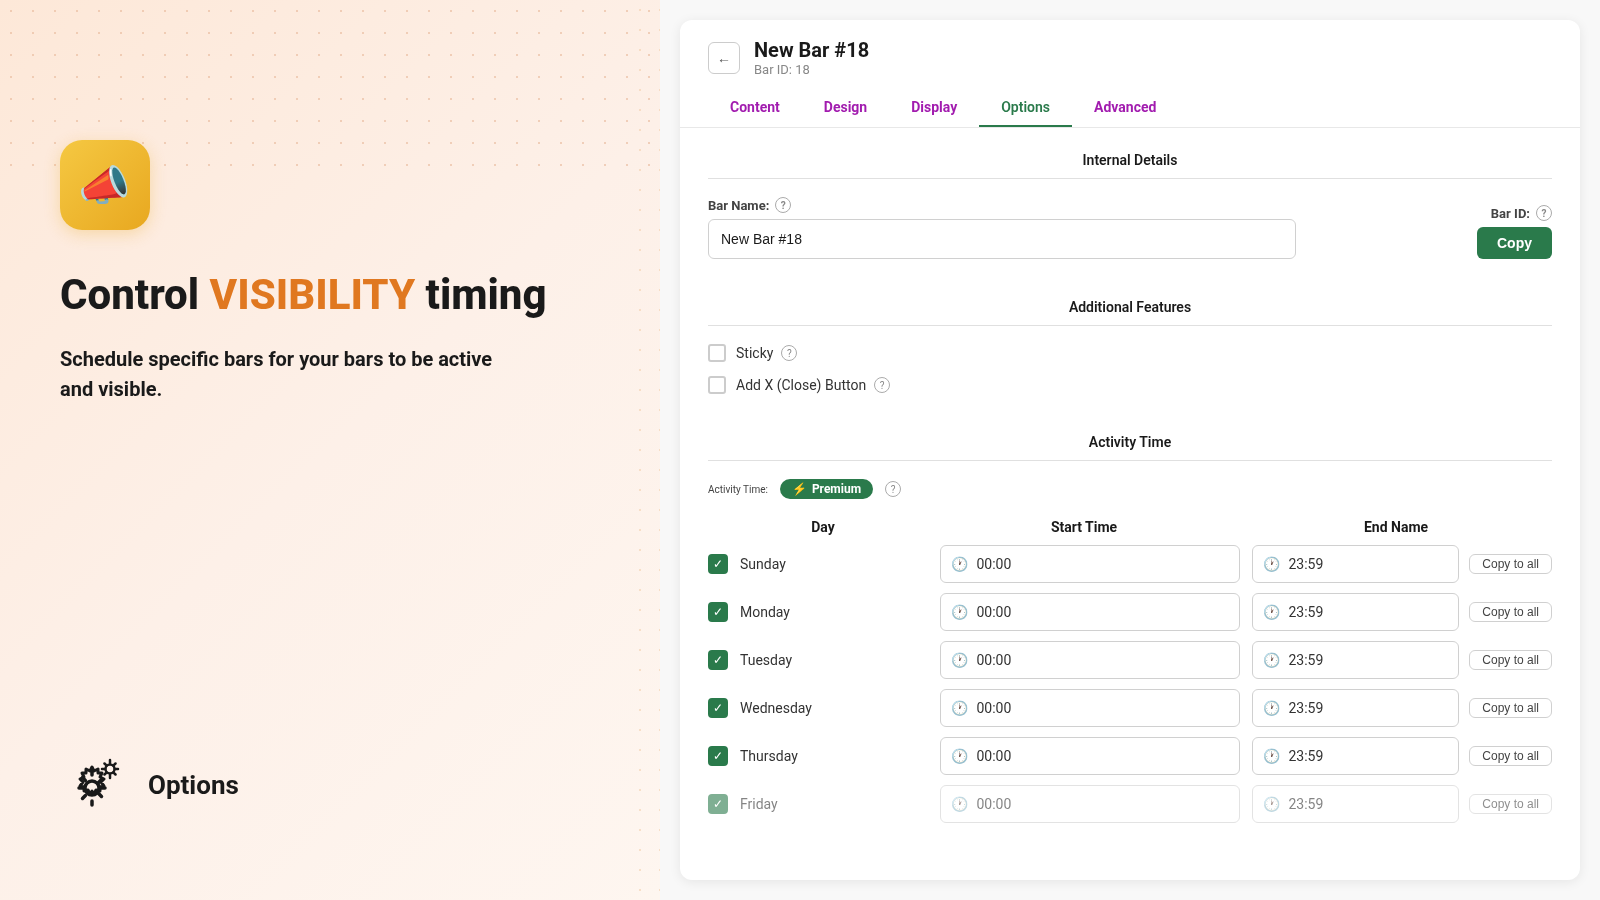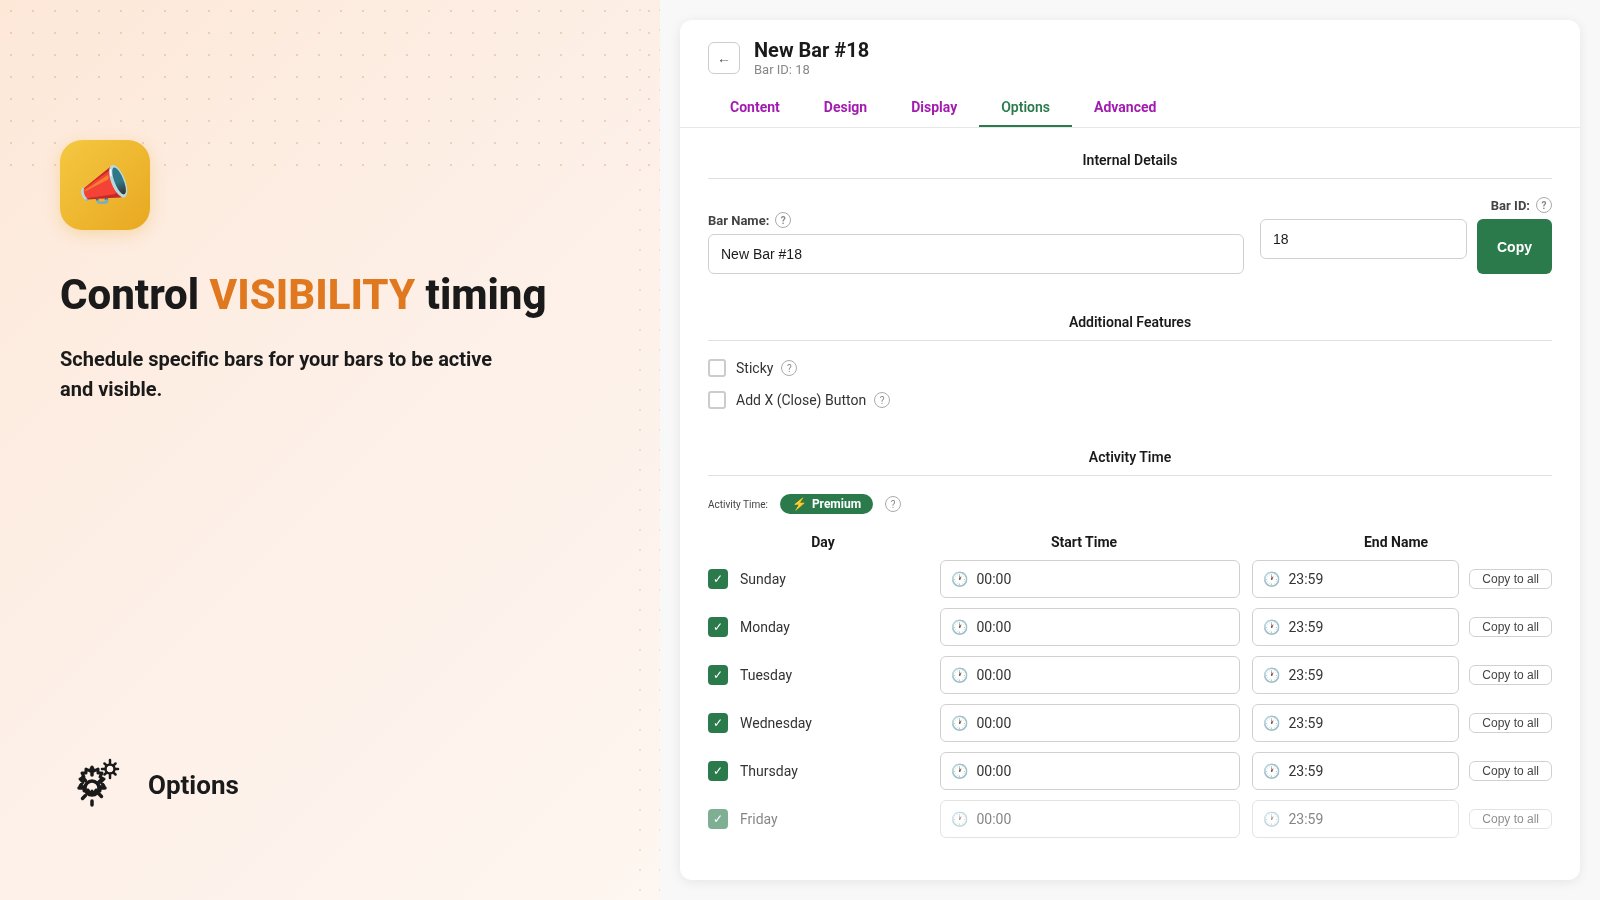--- a/index.html
+++ b/index.html
@@ -247,21 +247,21 @@
       border: 1.5px solid #d0d0d0;
       border-radius: 6px;
       padding: 0 12px;
       font-size: 14px;
       color: #1a1a1a;
       background: #fff;
       outline: none;
     }
 
     .copy-btn {
-      height: 55px;
+      height: 32px;
       background: #2a7a4b;
       color: #fff;
       border: none;
       border-radius: 6px;
       padding: 0 20px;
       font-size: 14px;
       font-weight: 600;
       cursor: pointer;
       white-space: nowrap;
     }
@@ -497,21 +497,20 @@
               <span class="help-icon">?</span>
             </label>
             <input class="form-input" type="text" value="New Bar #18" style="">
           </div>
           <div class="form-group" style="min-width:240px;align-items:flex-end;">
             <label class="form-label">
               <span>Bar ID:</span>
               <span class="help-icon">?</span>
             </label>
             <div style="display:flex;gap:10px;">
-              <input class="form-input" type="text" value="18" style="flex: 1 1 0%;">
               <button class="copy-btn">Copy</button>
             </div>
           </div>
         </div>
       </div>
 
       <div class="section">
         <div class="section-title">Additional Features</div>
 
         <div class="checkbox-row">

